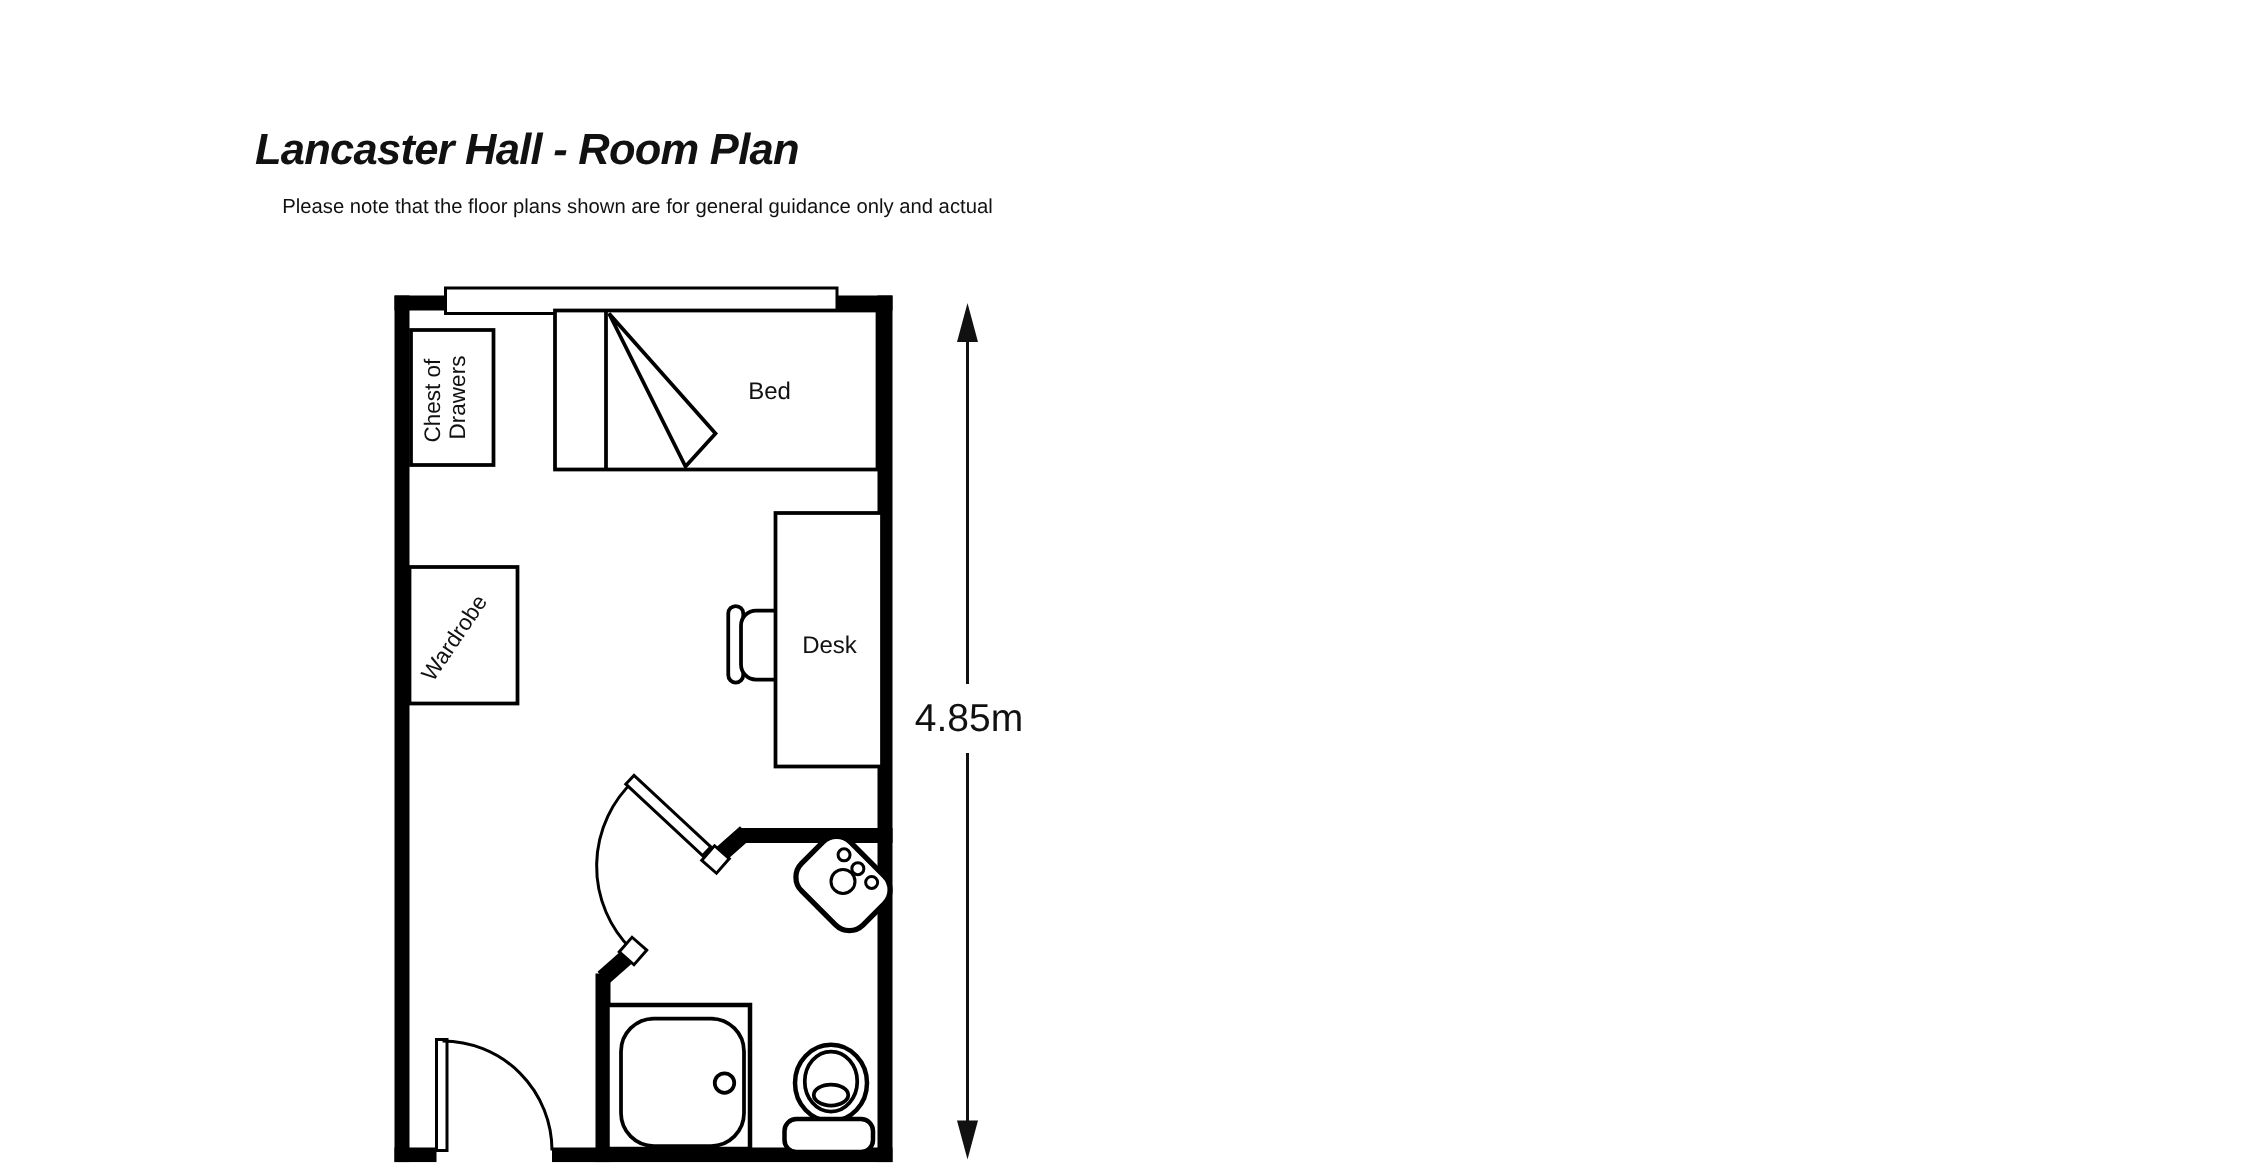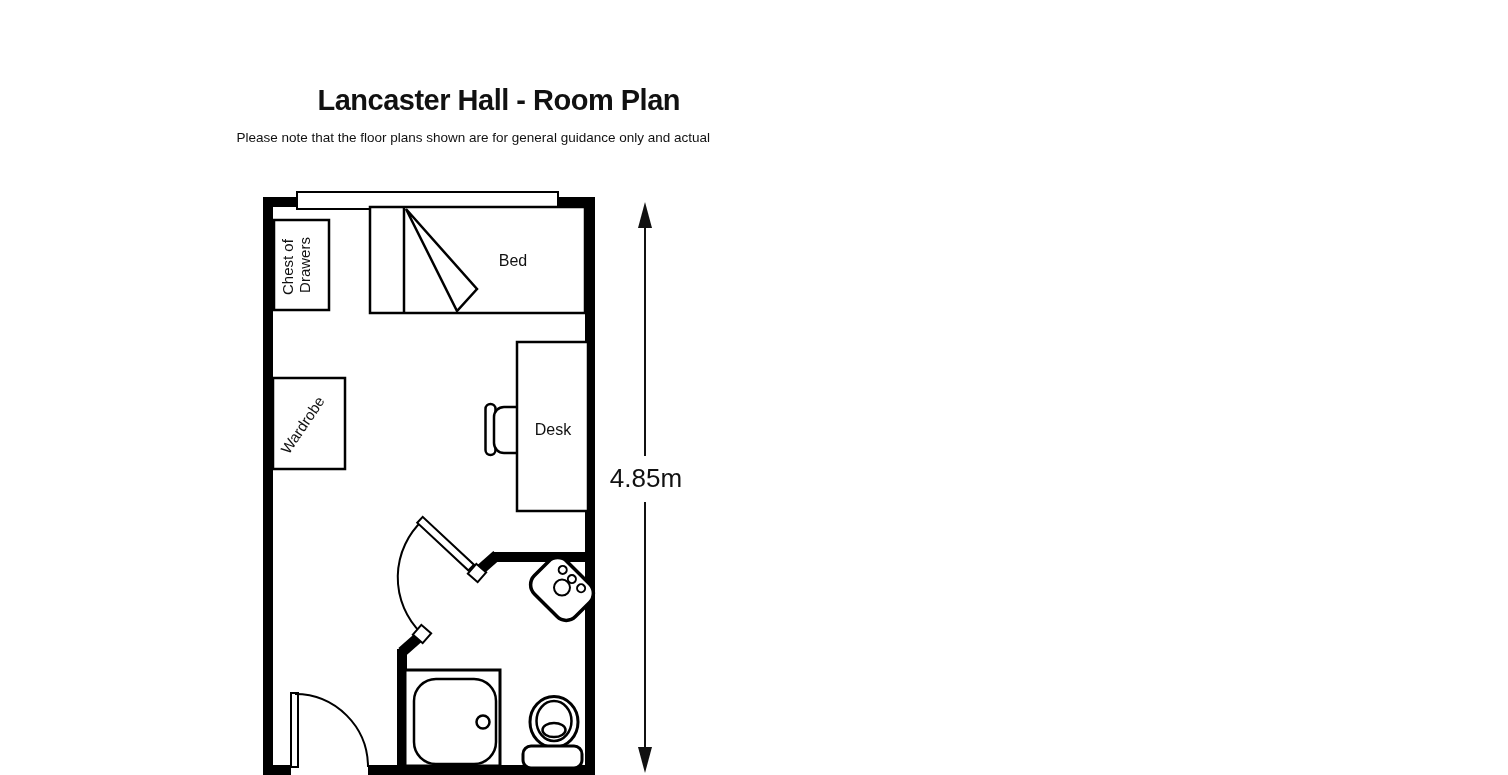--- a/index.html
+++ b/index.html
@@ -2,26 +2,26 @@
 <html><head>
 <meta charset="utf-8">
 <style>
   html,body { margin:0; padding:0; background:#ffffff; }
   .canvas {
     position:relative; width:1508px; height:775px; background:#ffffff;
     font-family:"Liberation Sans", sans-serif; overflow:hidden;
   }
   .title {
     position:absolute; left:170px; top:84px; width:510px;
-    text-align:right; font-size:29px; font-weight:bold; color:#111;
-    letter-spacing:-0.5px; white-space:nowrap;
+    text-align:left; font-size:29px; font-weight:bold; color:#111;
+    letter-spacing:-0.5px; white-space:nowrap;font-style:italic;
   }
   .disclaimer {
     position:absolute; left:140px; top:130px; width:570px;
-    text-align:right; font-size:13.5px; line-height:15.5px; color:#111;
+    text-align:center; font-size:13.5px; line-height:15.5px; color:#111;
   }
   svg.plan { position:absolute; left:0; top:0; }
   .wall { fill:#000; stroke:none; }
   .f25 { fill:#fff; stroke:#000; stroke-width:2.5; }
   .f3  { fill:#fff; stroke:#000; stroke-width:3; }
   .f35 { fill:#fff; stroke:#000; stroke-width:3.5; }
   .thin { fill:none; stroke:#000; stroke-width:2; }
   .thin-f { fill:#fff; stroke:#000; stroke-width:2; }
   .stub { stroke:#000; stroke-width:11; fill:none; }
   .dimline { stroke:#111; stroke-width:2; fill:none; }

